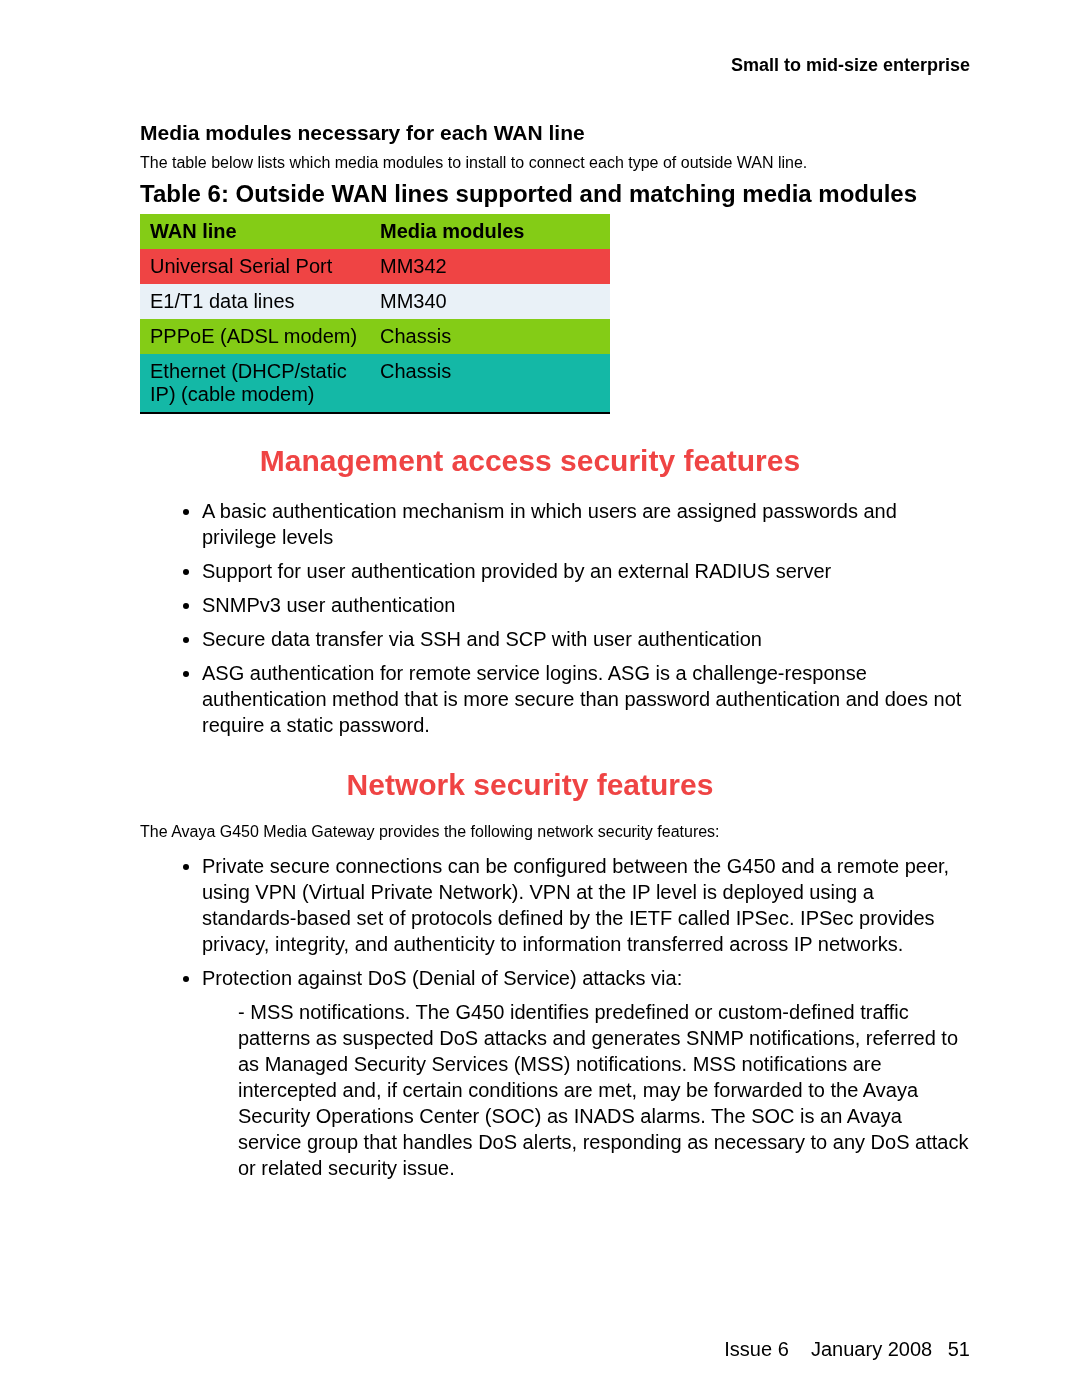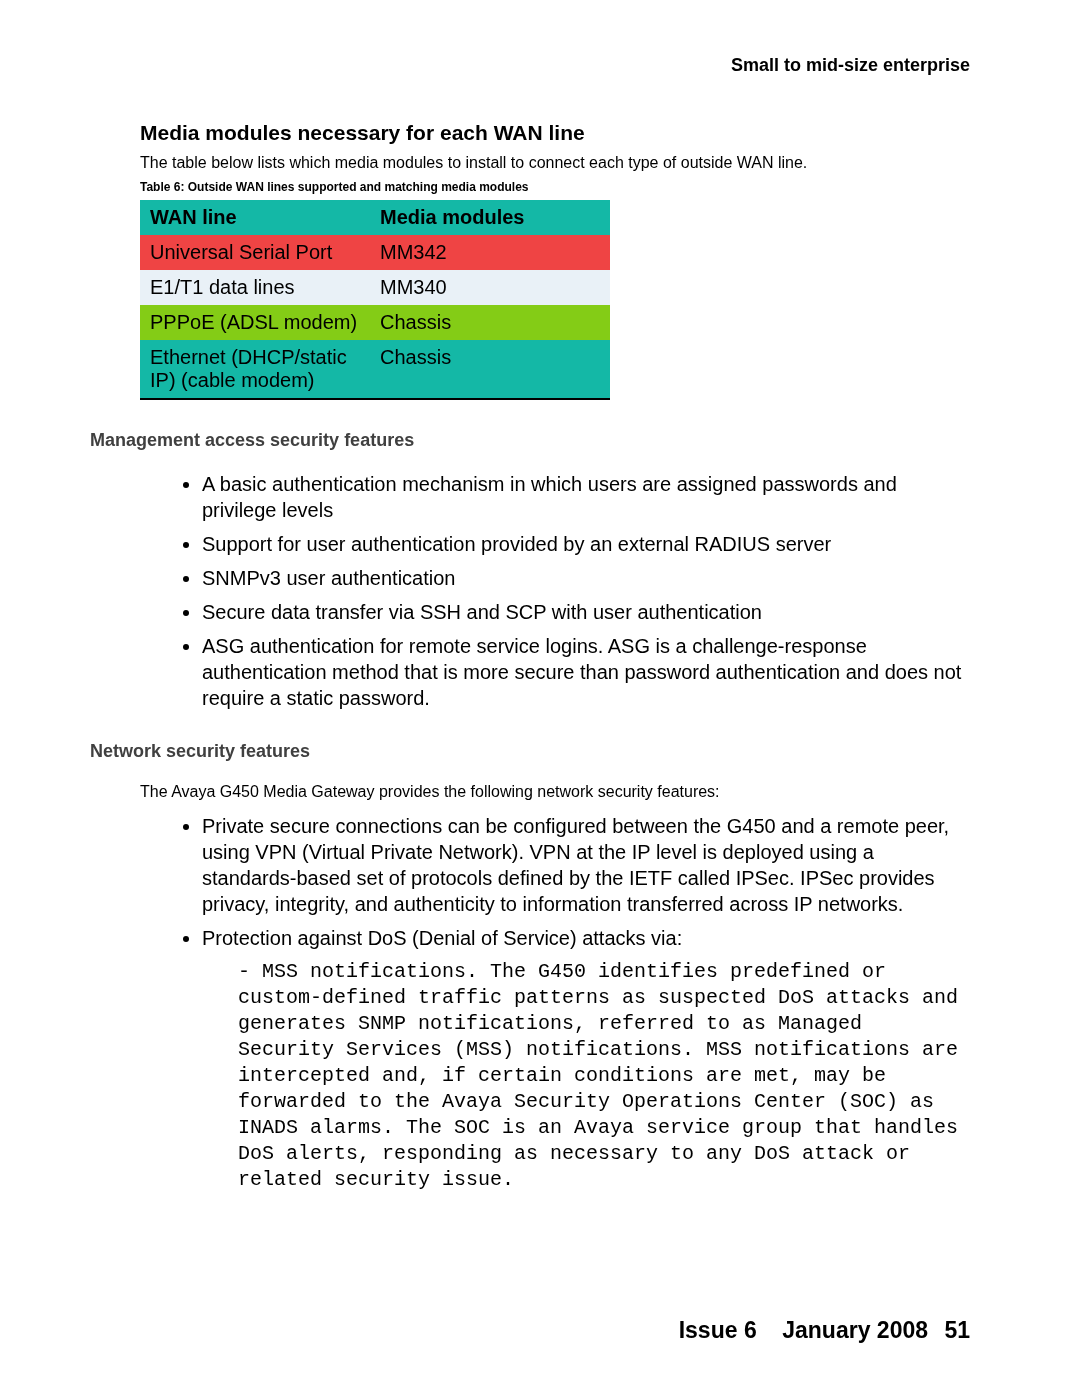--- a/index.html
+++ b/index.html
@@ -29,85 +29,85 @@
     font-size: 21px;
     font-weight: bold;
     margin: 0 0 8px 0;
   }
   p.body-text {
     font-size: 16px;
     margin: 0 0 6px 0;
     line-height: 1.3;
   }
   .table-caption {
-    font-size: 12px;
+    font-size: 24px;
     font-weight: bold;
     margin: 2px 0 6px 0;
   }
   table.wan-table {
     border-collapse: collapse;
     width: 470px;
     font-size: 20px;
     margin-bottom: 30px;
   }
   table.wan-table th {
     text-align: left;
     font-weight: bold;
-    background: #14b8a6;
+    background: #84cc16;
     padding: 6px 10px;
   }
   table.wan-table td {
     padding: 6px 10px;
     vertical-align: top;
   }
   table.wan-table tr.r0 td { background: #ef4444; }
   table.wan-table tr.r1 td { background: #e9f1f7; }
   table.wan-table tr.r2 td { background: #84cc16; }
   table.wan-table tr.r3 td { background: #14b8a6; border-bottom: 2px solid #000000; }
   table.wan-table col.c0 { width: 230px; }
   table.wan-table col.c1 { width: 240px; }
 
   h2.section-heading {
-    font-size: 18px;
+    font-size: 30px;
     font-weight: bold;
     margin: 0 0 20px 0;
-    color: #404040;
+    color: #ef4444;
+    text-align: center;
   }
   .section-block {
     margin-bottom: 30px;
   }
   ul.bullet {
     list-style: disc;
     padding-left: 62px;
     margin: 10px 0 0 0;
     font-size: 20px;
   }
   ul.bullet > li {
     margin-bottom: 8px;
     line-height: 1.3;
   }
   ul.dash {
     list-style: none;
     padding-left: 36px;
     margin: 8px 0 0 0;
-    font-family: Liberation Mono, monospace;
   }
   ul.dash > li::before {
     content: "- ";
   }
   ul.dash > li {
     margin-bottom: 8px;
     line-height: 1.3;
   }
   .footer {
     position: absolute;
-    bottom: 53px;
+    bottom: 36px;
     right: 90px;
-    font-size: 23px;
-    font-weight: bold;
+    font-size: 20px;
+    font-weight: normal;
   }
   .footer .pg {
     margin-left: 10px;
   }
 </style>
 </head>
 <body>
 
 <div class="page">
 

